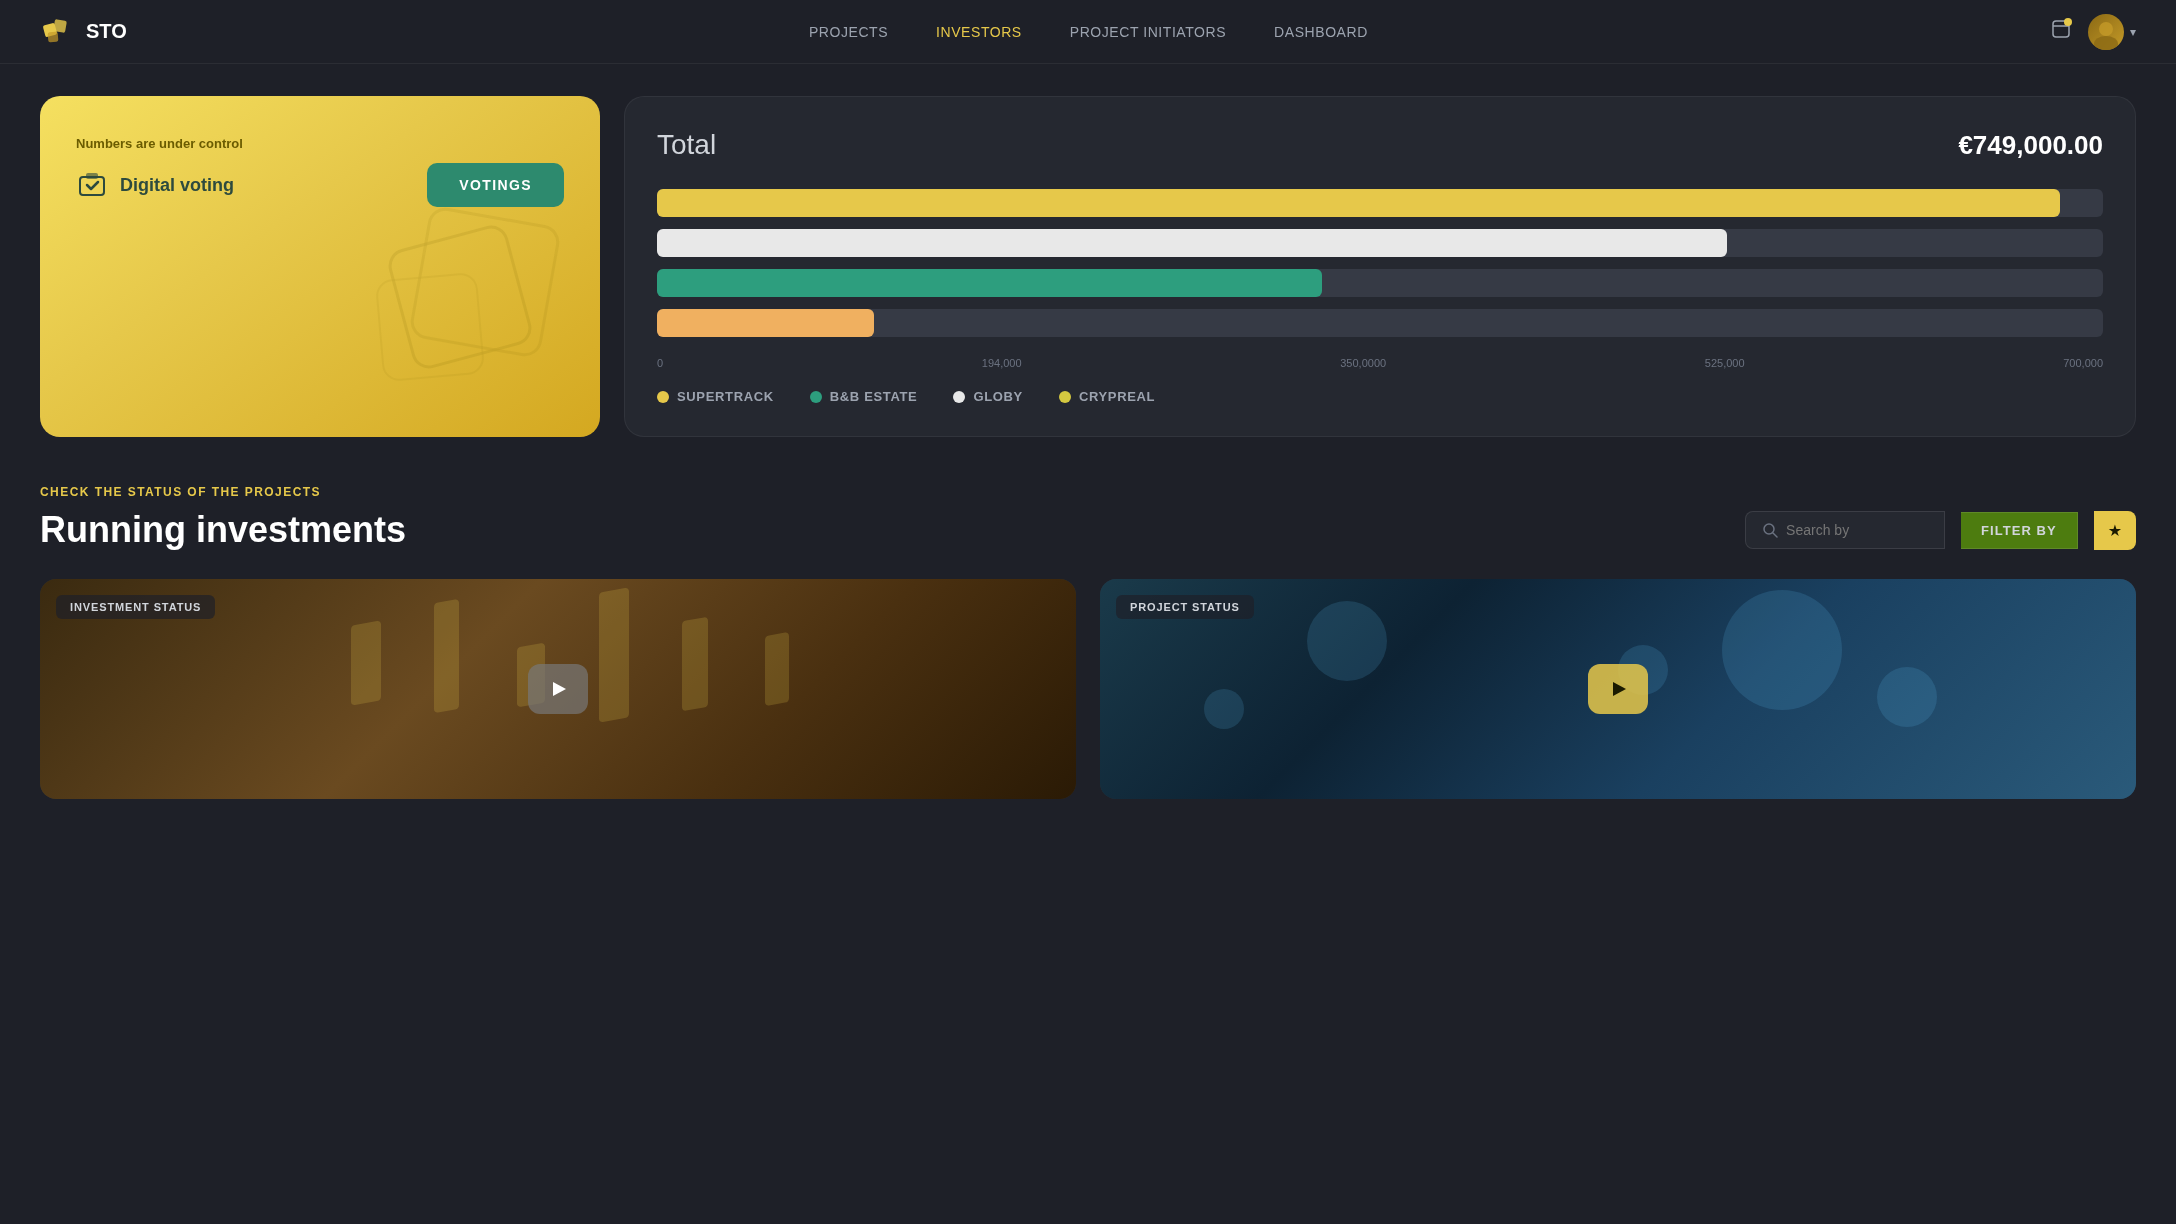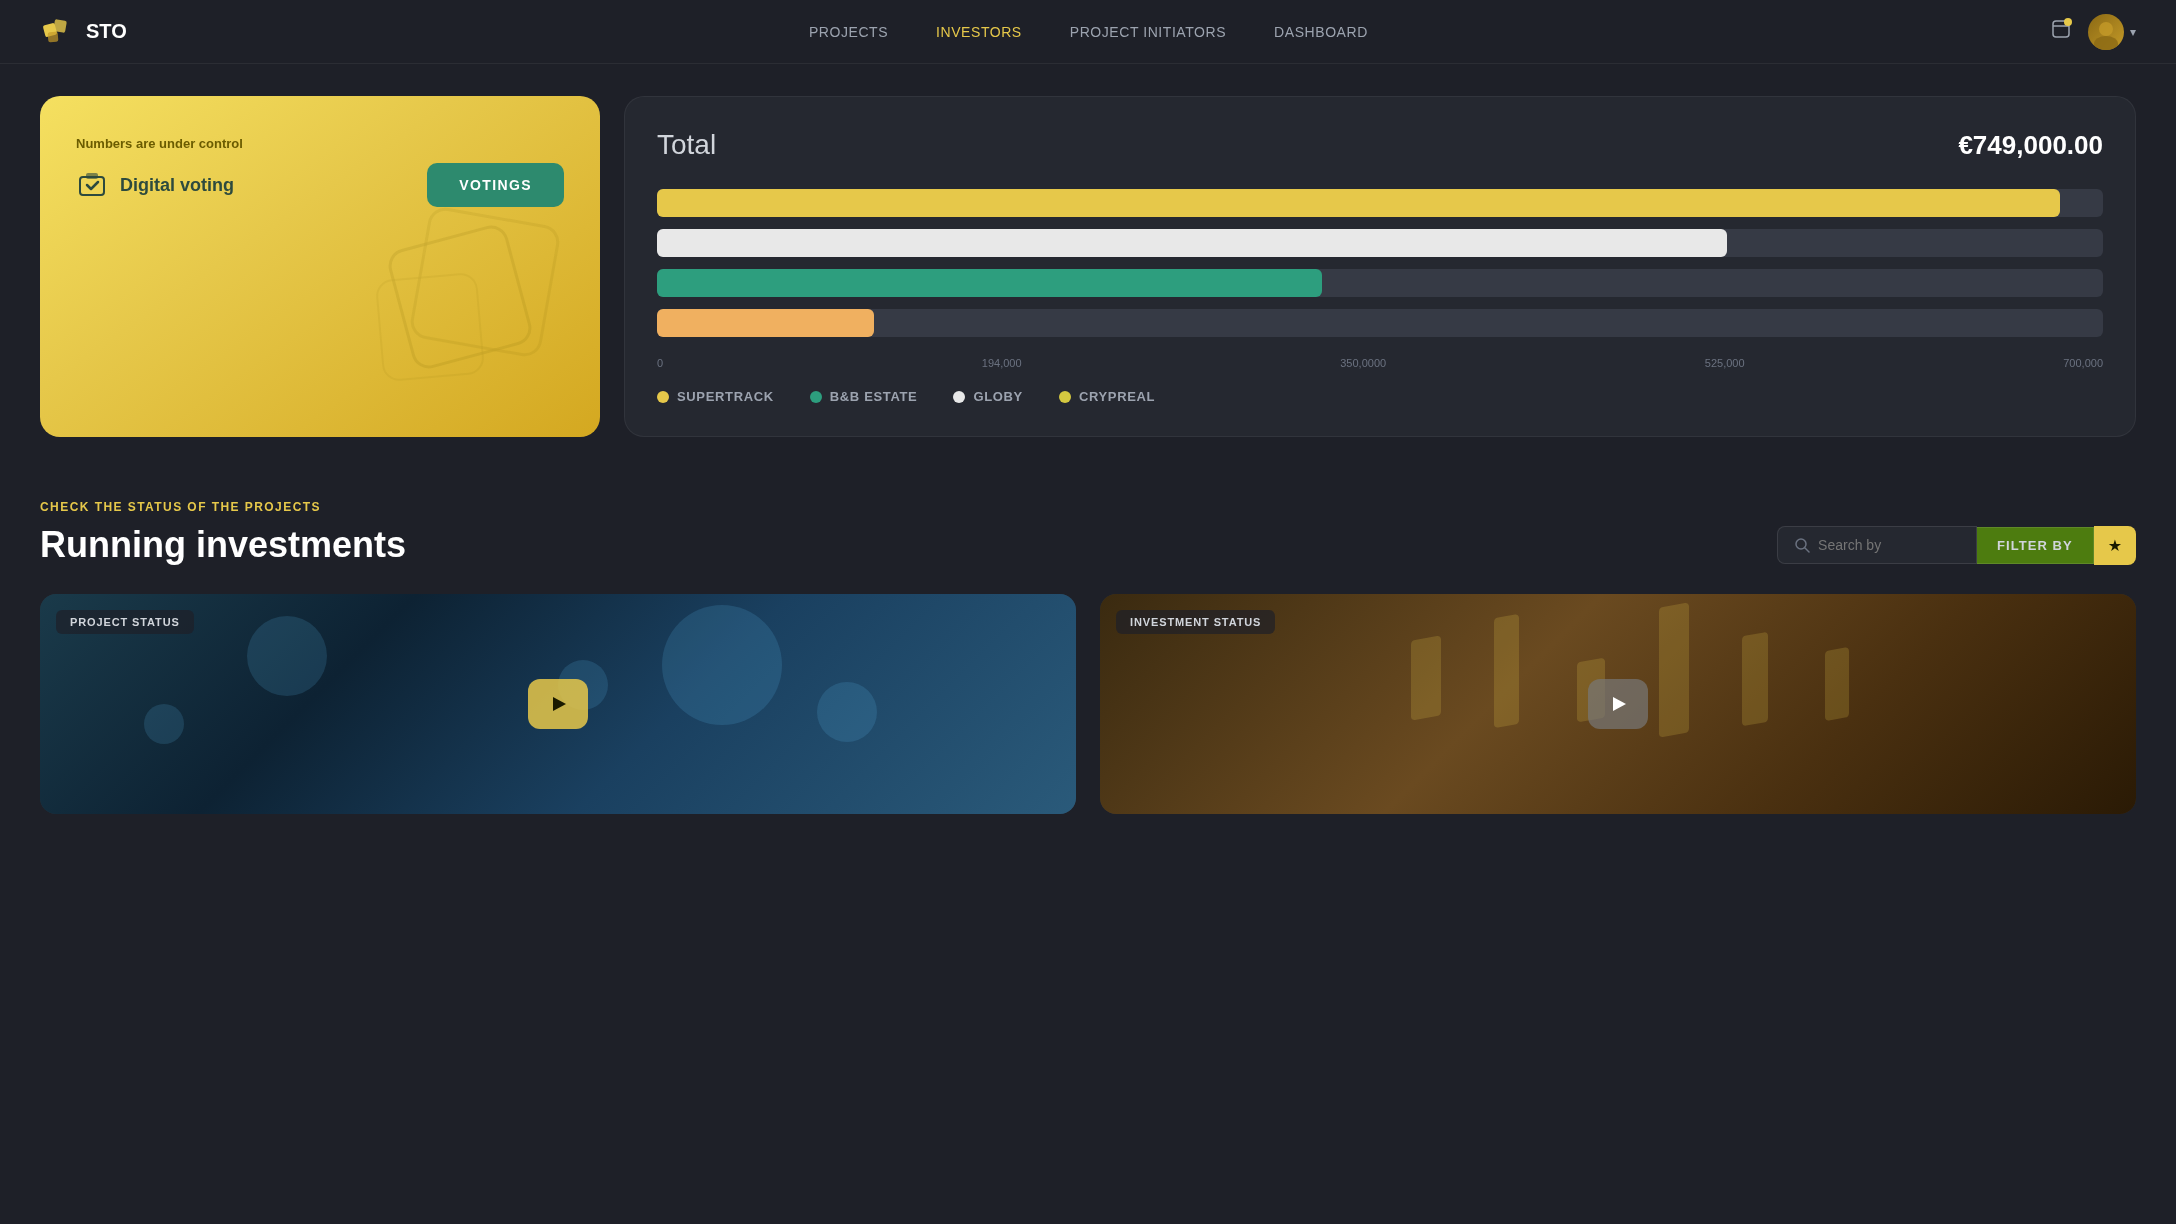--- a/index.html
+++ b/index.html
@@ -93,21 +93,21 @@
     
     .main {
       padding: 32px 40px;
     }
 
     
     .top-section {
       display: grid;
       grid-template-columns: 560px 1fr;
       gap: 24px;
-      margin-bottom: 63px;
+      margin-bottom: 48px;
     }
 
     
     .hero-card {
       background: linear-gradient(145deg, #f5e060 0%, #e6c84a 40%, #d4a820 100%);
       border-radius: 20px;
       padding: 40px 36px 36px;
       position: relative;
       overflow: hidden;
       min-height: 320px;
@@ -261,21 +261,21 @@
       margin-bottom: 28px;
     }
     .section-title {
       font-size: 36px;
       font-weight: 700;
       color: #fff;
     }
     .search-filter-row {
       display: flex;
       align-items: center;
-      gap: 0;
+      gap: 16px;
     }
     .search-box {
       display: flex;
       align-items: center;
       background: #252830;
       border: 1px solid rgba(255,255,255,0.1);
       border-radius: 8px 0 0 8px;
       padding: 10px 16px;
       gap: 8px;
       min-width: 200px;
@@ -525,52 +525,52 @@
       </div>
       <button class="filter-btn">FILTER BY</button>
       <button class="star-btn">★</button>
     </div>
   </div>
 
   <div class="video-grid">
 
     <div class="video-card">
       <div class="video-card-bg">
+        <div class="video-bg-2">
+
+          <div class="gold-particle" style="width:30px;height:80px;left:30%;top:20%;border-radius:4px;transform:skewY(-10deg);"></div>
+          <div class="gold-particle" style="width:25px;height:110px;left:38%;top:10%;border-radius:4px;transform:skewY(-10deg);"></div>
+          <div class="gold-particle" style="width:28px;height:60px;left:46%;top:30%;border-radius:4px;transform:skewY(-10deg);"></div>
+          <div class="gold-particle" style="width:30px;height:130px;left:54%;top:5%;border-radius:4px;transform:skewY(-10deg);"></div>
+          <div class="gold-particle" style="width:26px;height:90px;left:62%;top:18%;border-radius:4px;transform:skewY(-10deg);"></div>
+          <div class="gold-particle" style="width:24px;height:70px;left:70%;top:25%;border-radius:4px;transform:skewY(-10deg);"></div>
+        </div>
+      </div>
+      <span class="video-badge">INVESTMENT STATUS</span>
+      <button class="play-btn play-btn-gray">
+        <svg width="20" height="20" viewBox="0 0 20 20" fill="none">
+          <polygon points="5,3 18,10 5,17" fill="#ffffff"></polygon>
+        </svg>
+      </button>
+    </div>
+
+    <div class="video-card">
+      <div class="video-card-bg">
         <div class="video-bg-1">
 
           <div class="particle" style="width:80px;height:80px;left:20%;top:10%;"></div>
           <div class="particle" style="width:50px;height:50px;left:50%;top:30%;"></div>
           <div class="particle" style="width:120px;height:120px;left:60%;top:5%;"></div>
           <div class="particle" style="width:40px;height:40px;left:10%;top:50%;"></div>
           <div class="particle" style="width:60px;height:60px;left:75%;top:40%;"></div>
         </div>
       </div>
       <span class="video-badge">PROJECT STATUS</span>
       <button class="play-btn">
         <svg width="20" height="20" viewBox="0 0 20 20" fill="none">
           <polygon points="5,3 18,10 5,17" fill="#1a1a00"></polygon>
         </svg>
       </button>
     </div>
 
-    <div class="video-card">
-      <div class="video-card-bg">
-        <div class="video-bg-2">
-
-          <div class="gold-particle" style="width:30px;height:80px;left:30%;top:20%;border-radius:4px;transform:skewY(-10deg);"></div>
-          <div class="gold-particle" style="width:25px;height:110px;left:38%;top:10%;border-radius:4px;transform:skewY(-10deg);"></div>
-          <div class="gold-particle" style="width:28px;height:60px;left:46%;top:30%;border-radius:4px;transform:skewY(-10deg);"></div>
-          <div class="gold-particle" style="width:30px;height:130px;left:54%;top:5%;border-radius:4px;transform:skewY(-10deg);"></div>
-          <div class="gold-particle" style="width:26px;height:90px;left:62%;top:18%;border-radius:4px;transform:skewY(-10deg);"></div>
-          <div class="gold-particle" style="width:24px;height:70px;left:70%;top:25%;border-radius:4px;transform:skewY(-10deg);"></div>
-        </div>
-      </div>
-      <span class="video-badge">INVESTMENT STATUS</span>
-      <button class="play-btn play-btn-gray">
-        <svg width="20" height="20" viewBox="0 0 20 20" fill="none">
-          <polygon points="5,3 18,10 5,17" fill="#ffffff"></polygon>
-        </svg>
-      </button>
-    </div>
-
   </div>
 
 </main>
 
 </body></html>

